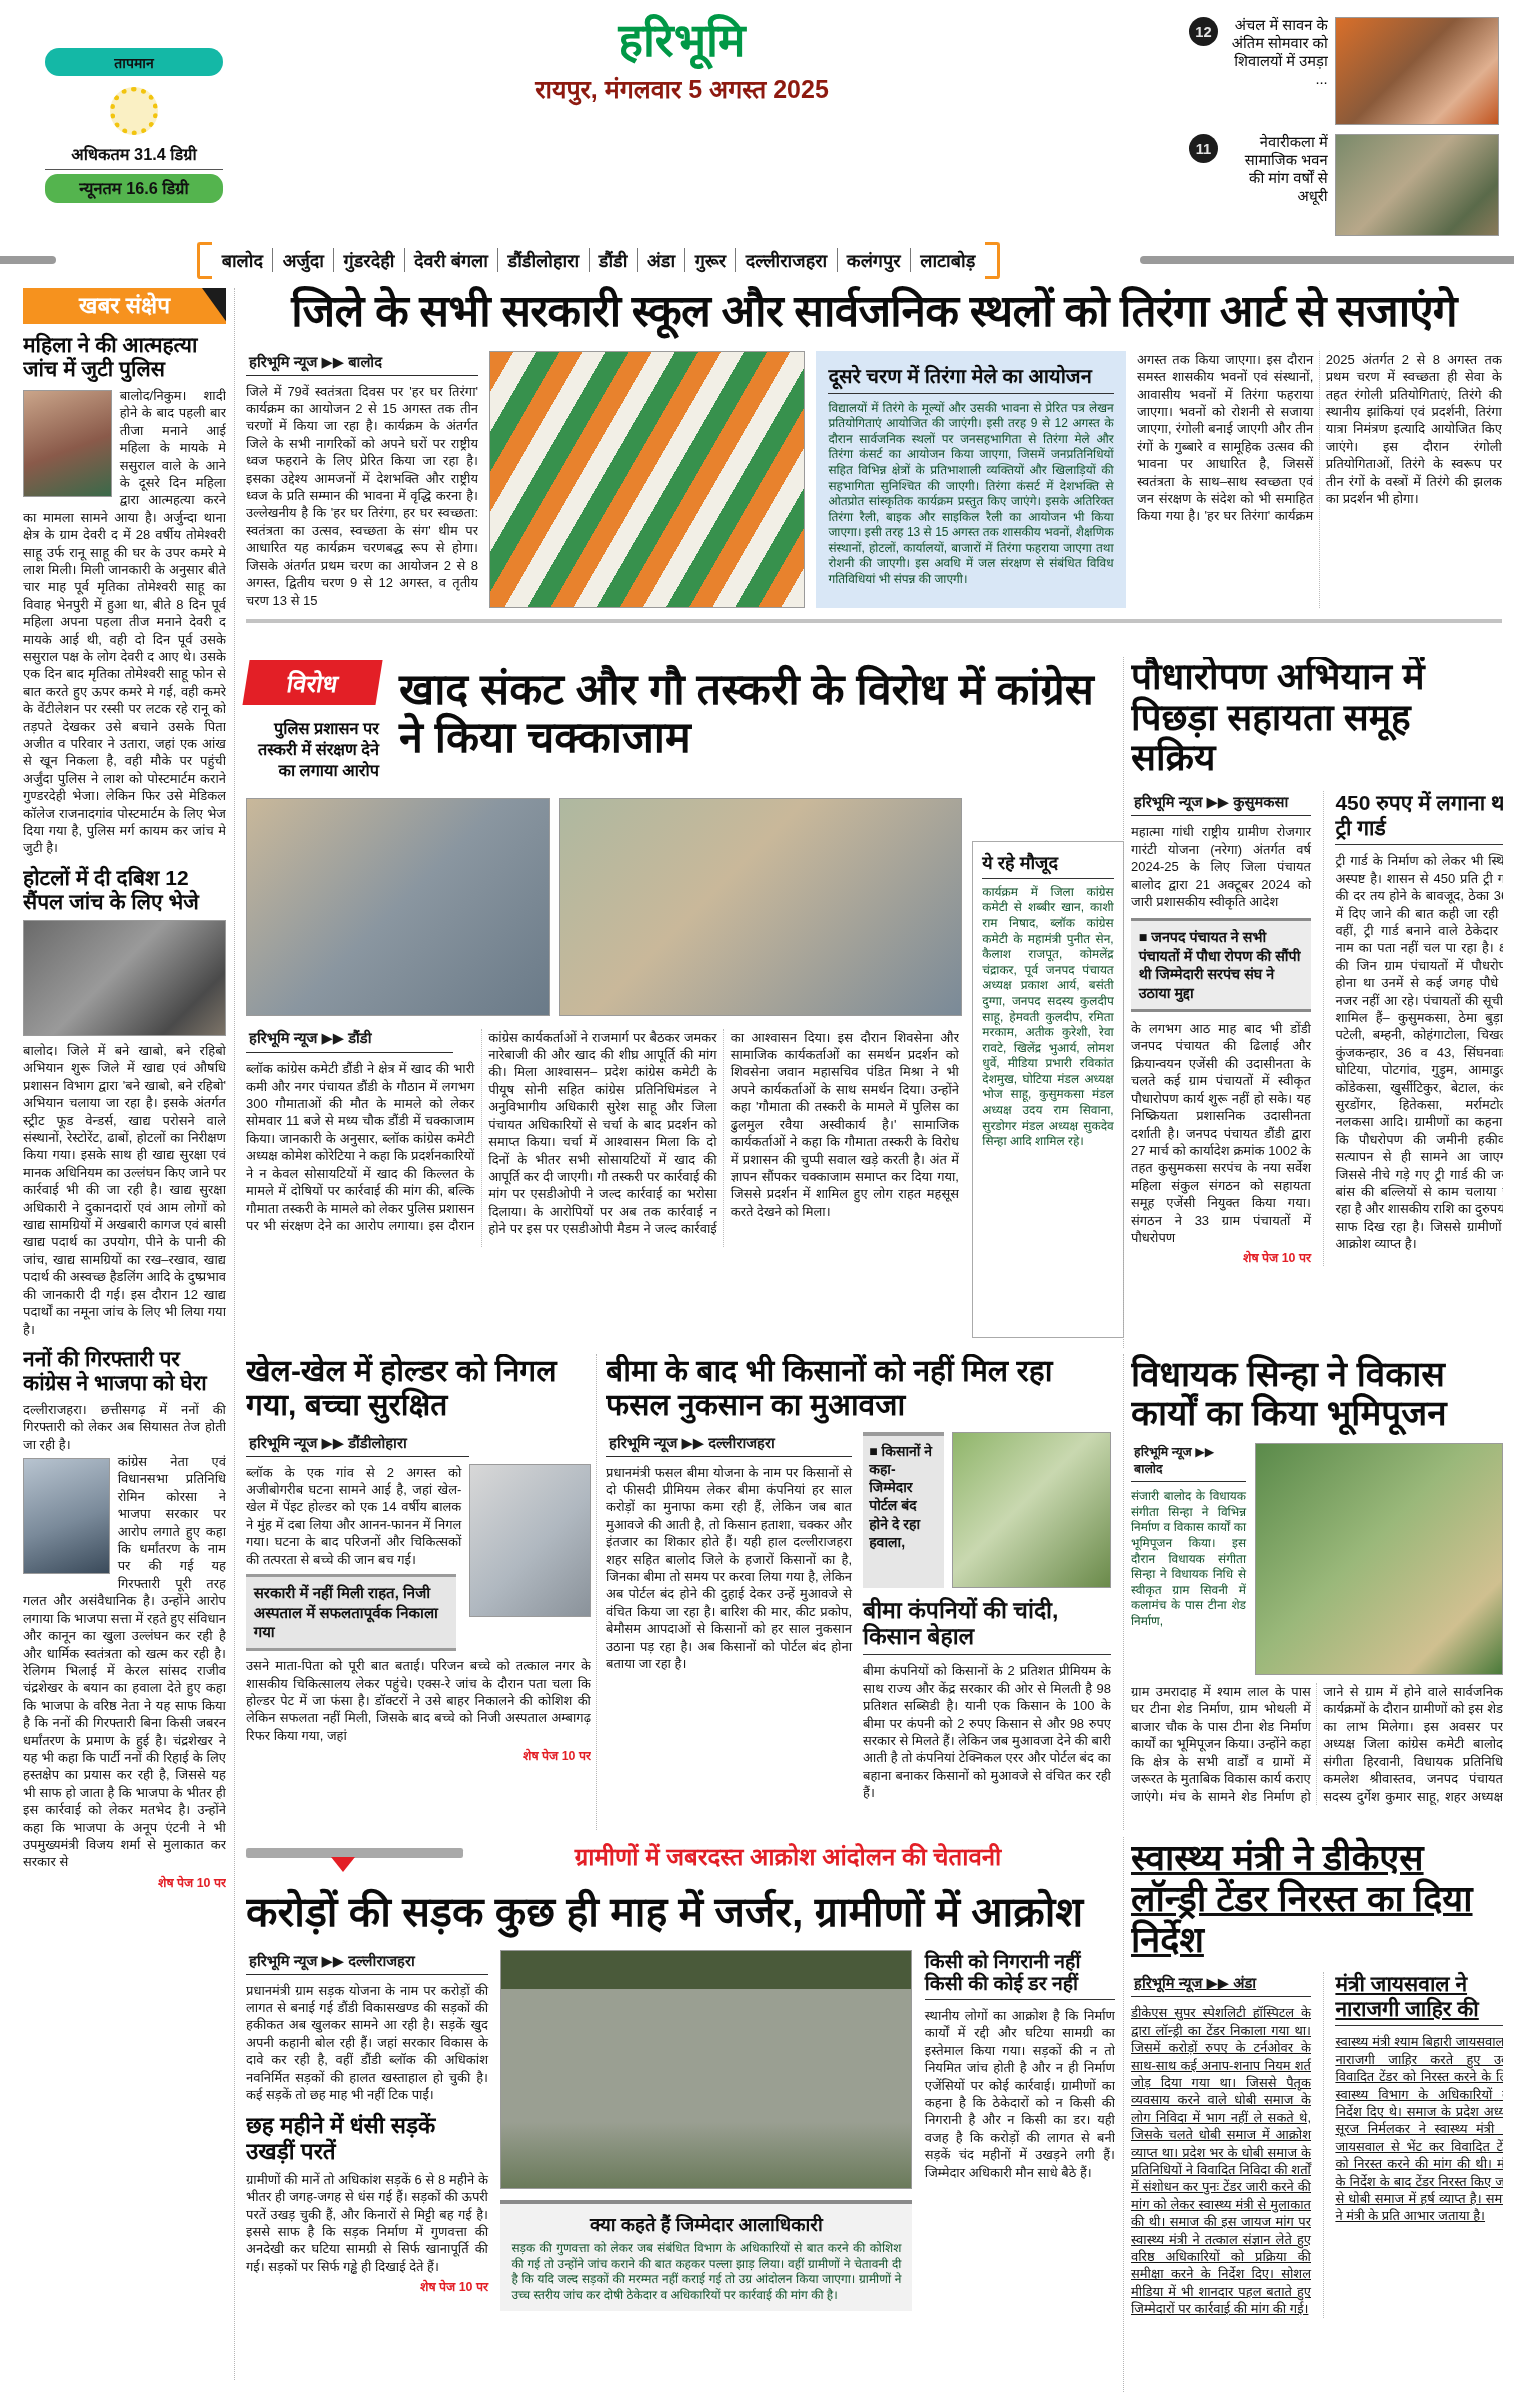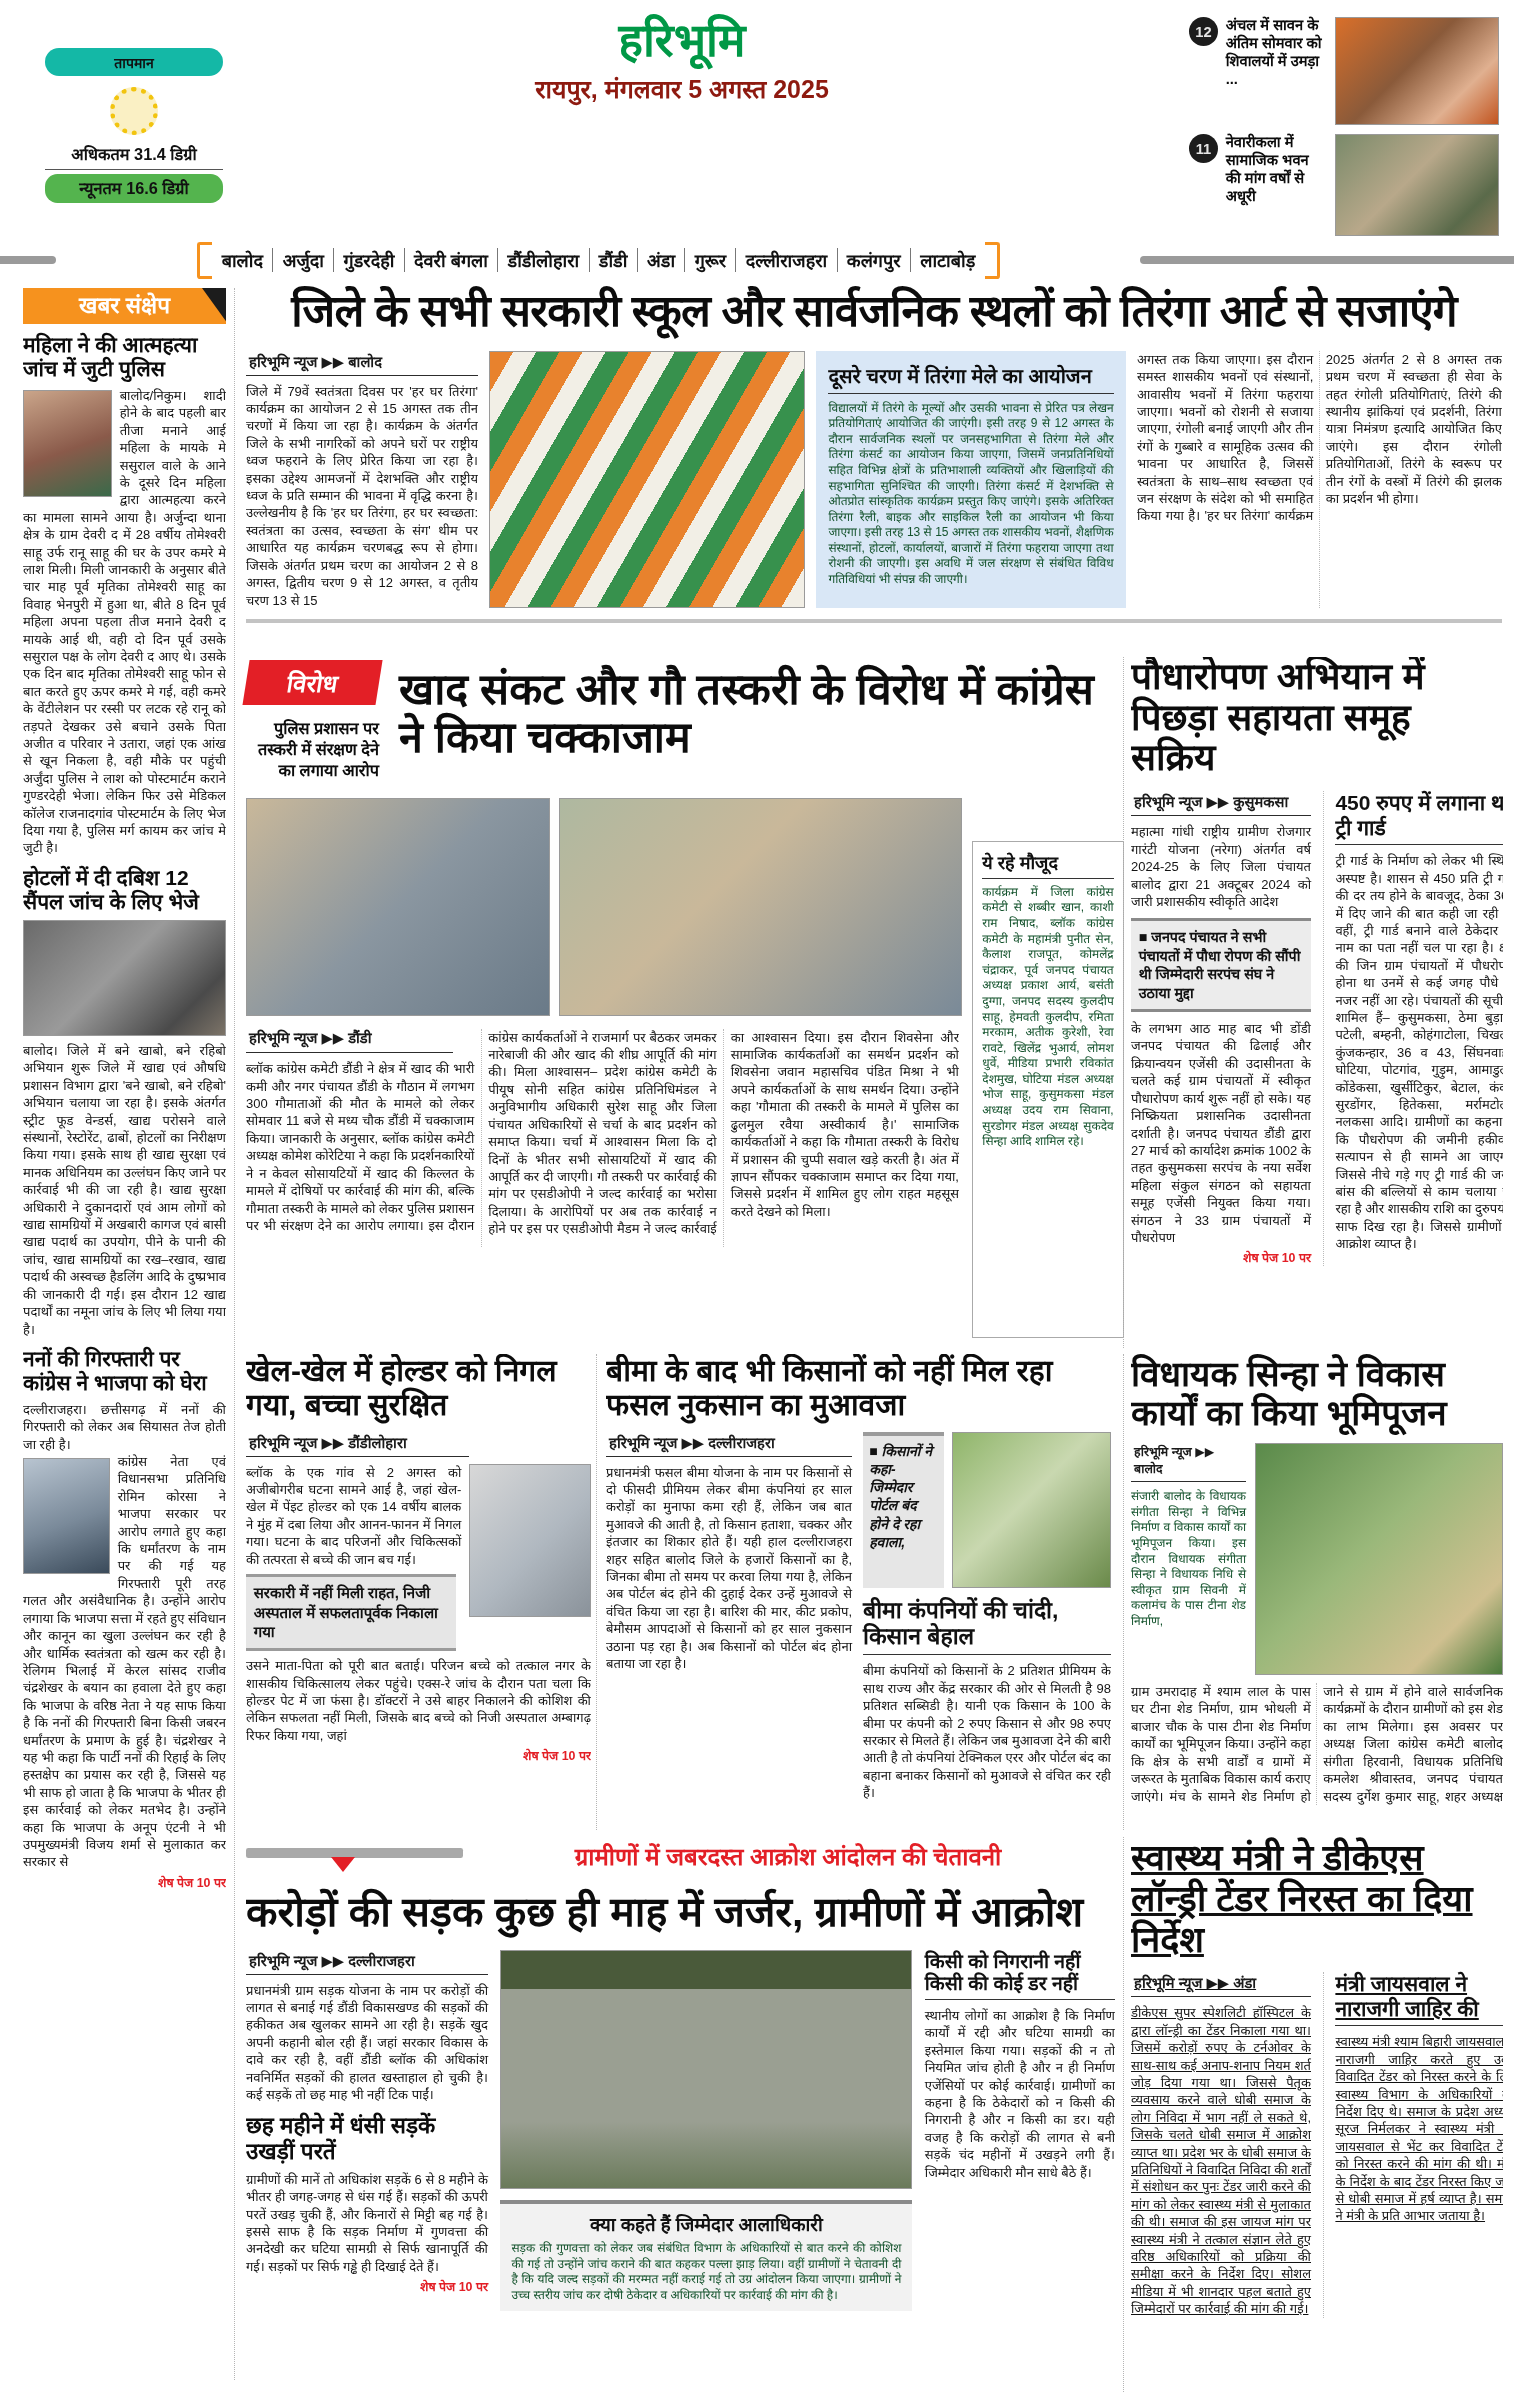--- a/index.html
+++ b/index.html
@@ -28,21 +28,21 @@
   .navwrap li + li{border-left:1.5px solid #777;}
   .corner{width:12.4px;height:31px;border:3.1px solid #f6921e;}
   .cl{border-right:none;border-radius:3.1px 0 0 3.1px;}
   .cr{border-left:none;border-radius:0 3.1px 3.1px 0;}
   .sidebar-head{background:#f6921e;color:#fff;font-weight:700;font-size:22.5px;text-align:center;
                 height:36px;line-height:36px;position:relative;}
   .fold{position:absolute;right:-1.5px;top:0;width:0;height:0;border-top:36px solid #1c1c1c;border-left:26px solid transparent;}
   .sbtitle{font-weight:700;font-size:21px;line-height:1.13;margin:9.3px 0 6.2px 0;color:#0c0c0c;}
   .badge{width:29px;height:29px;border-radius:50%;background:#1c1c1c;color:#e5e5e5;font-size:14.7px;font-weight:700;
          display:flex;align-items:center;justify-content:center;}
-  .trcap{font-weight:700;font-size:14.7px;line-height:1.22;color:#0c0c0c;}
+  .trcap{font-weight:400;font-size:14.7px;line-height:1.22;color:#0c0c0c;text-align:right;}
   .redtag{background:#e31f26;color:#fff;font-weight:700;font-size:24px;text-align:center;
           transform:skewX(-9deg);padding:6.2px 0;}
   .tagsub{font-weight:700;font-size:16.3px;line-height:1.3;text-align:right;color:#0c0c0c;margin-top:12.4px;}
   .bluebox{background:#d9e7f6;padding:11px 12.4px;box-sizing:border-box;}
   .bluebox h3{margin:0 0 6.2px 0;font-size:20px;border-bottom:1.5px solid #333;padding-bottom:4.6px;}
   .qbox{background:#ececec;border-top:3.1px solid #8a8a8a;border-bottom:3.1px solid #8a8a8a;
         padding:7px 7.7px;font-weight:700;font-size:14.3px;line-height:1.3;margin:7.7px 0;}
   .graybox{background:#e6e6e6;border-top:3.9px solid #9b9b9b;border-bottom:3.9px solid #9b9b9b;
            padding:6.2px 7.7px;font-weight:700;font-size:15px;line-height:1.3;margin:6.2px 0;}
   .subhead{font-weight:700;font-size:21px;line-height:1.15;border-bottom:1.5px solid #333;
@@ -201,21 +201,21 @@
 
   <div class="s dotl" style="left:596px;top:1354px;height:476px;width:0;"></div>
   <div class="s" style="left:606px;top:1354px;width:505px;height:476px;overflow:hidden;">
     <h2 class="hl" style="font-size:30px;line-height:1.14;">बीमा के बाद भी किसानों को नहीं मिल रहा फसल नुकसान का मुआवजा</h2>
     <div style="display:flex;gap:11px;margin-top:9.3px;">
       <div style="width:246px;flex:0 0 auto;">
         <div class="byline">हरिभूमि न्यूज ▶▶ दल्लीराजहरा</div>
         <div class="bodytxt">प्रधानमंत्री फसल बीमा योजना के नाम पर किसानों से दो फीसदी प्रीमियम लेकर बीमा कंपनियां हर साल करोड़ों का मुनाफा कमा रही हैं, लेकिन जब बात मुआवजे की आती है, तो किसान हताशा, चक्कर और इंतजार का शिकार होते हैं। यही हाल दल्लीराजहरा शहर सहित बालोद जिले के हजारों किसानों का है, जिनका बीमा तो समय पर करवा लिया गया है, लेकिन अब पोर्टल बंद होने की दुहाई देकर उन्हें मुआवजे से वंचित किया जा रहा है। बारिश की मार, कीट प्रकोप, बेमौसम आपदाओं से किसानों को हर साल नुकसान उठाना पड़ रहा है। अब किसानों को पोर्टल बंद होना बताया जा रहा है।</div>
       </div>
       <div style="flex:1;">
-        <div style="display:flex;gap:7.7px;font-style:italic;">
+        <div style="display:flex;gap:7.7px;">
           <div style="width:81px;background:#e6e6e6;border-top:4.6px solid #9b9b9b;padding:6.2px;font-weight:700;font-size:14px;line-height:1.3;box-sizing:border-box;">■ <span>किसानों ने कहा- जिम्मेदार पोर्टल बंद होने दे रहा हवाला,</span></div>
           <div class="photo" style="flex:1;height:156px;background:linear-gradient(135deg,#8fb56a,#c9d8b0 45%,#6a8a4a);"></div>
         </div>
         <div class="subhead" style="font-size:23px;margin-top:9.3px;">बीमा कंपनियों की चांदी, किसान बेहाल</div>
         <div class="bodytxt">बीमा कंपनियों को किसानों के 2 प्रतिशत प्रीमियम के साथ राज्य और केंद्र सरकार की ओर से मिलती है 98 प्रतिशत सब्सिडी है। यानी एक किसान के 100 के बीमा पर कंपनी को 2 रुपए किसान से और 98 रुपए सरकार से मिलते हैं। लेकिन जब मुआवजा देने की बारी आती है तो कंपनियां टेक्निकल एरर और पोर्टल बंद का बहाना बनाकर किसानों को मुआवजे से वंचित कर रही हैं।</div>
       </div>
     </div>
   </div>
 
   <div class="s dotl" style="left:1123px;top:1354px;height:476px;width:0;"></div>

